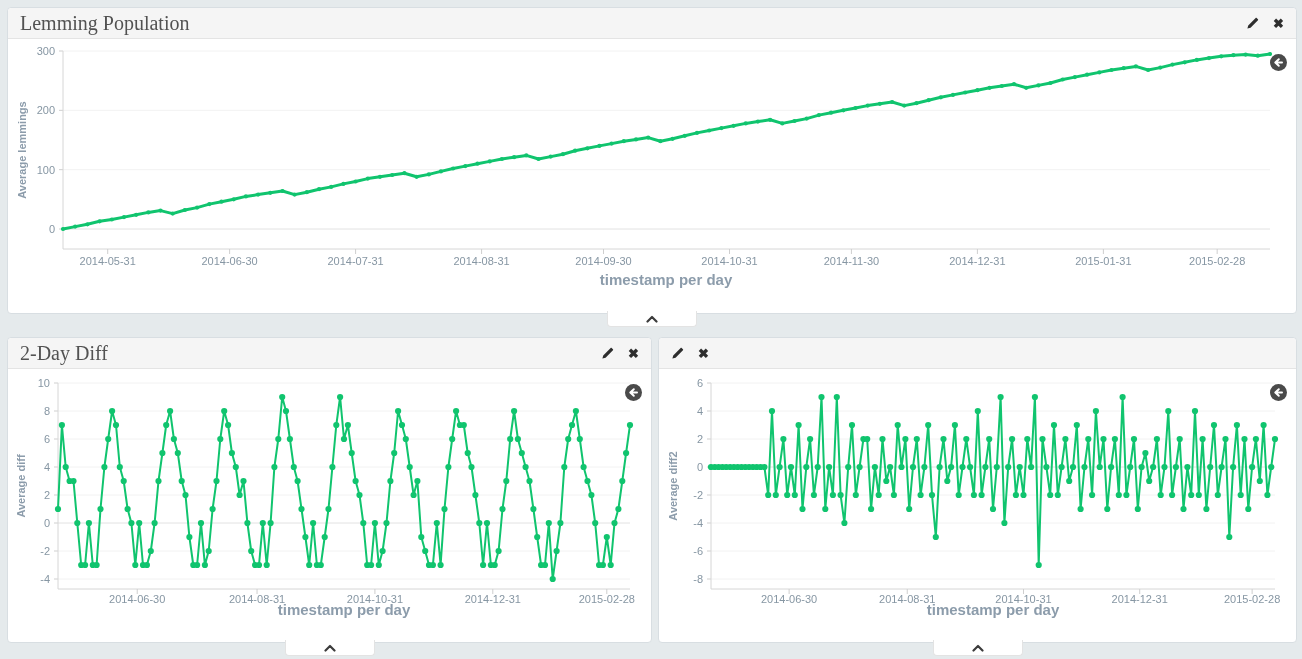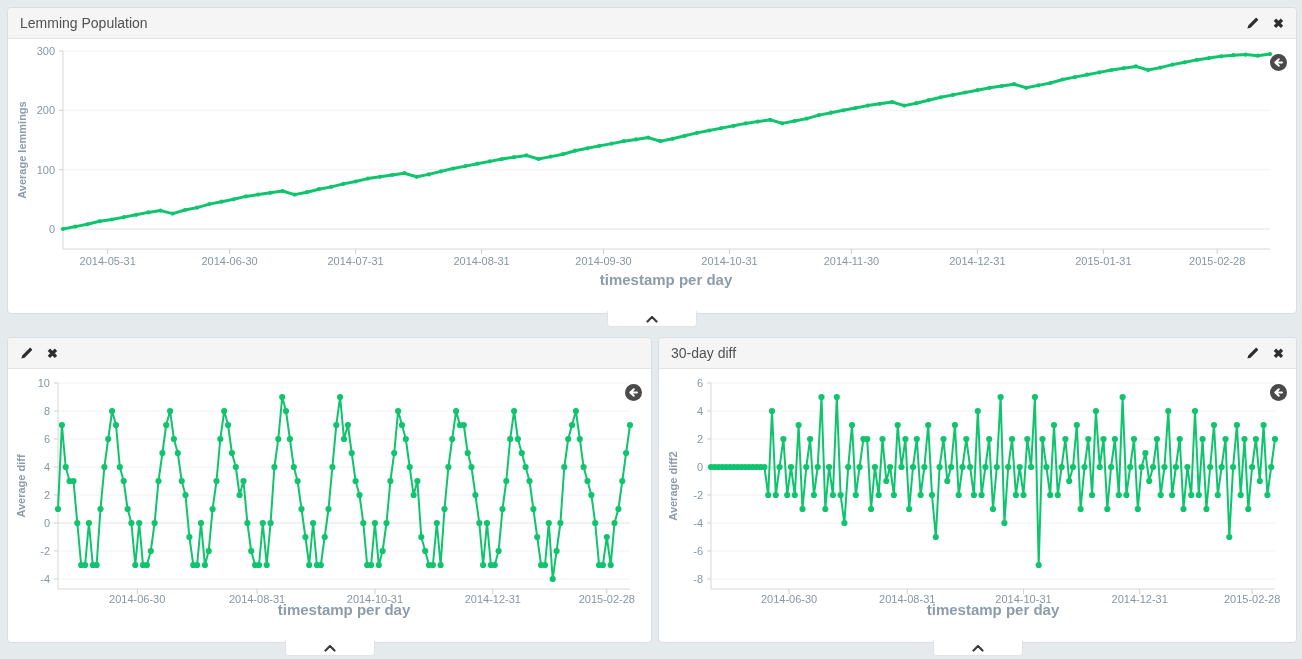--- a/index.html
+++ b/index.html
@@ -11,21 +11,21 @@
   .panel{position:absolute;background:#fff;border:1px solid #d8dee2;border-radius:4px;}
   #panel-0{left:7px;top:7px;width:1288px;height:305px;}
   #panel-1{left:7px;top:337px;width:643px;height:304px;}
   #panel-2{left:658px;top:337px;width:637px;height:304px;}
 
   .panel-header{
     height:31px;display:flex;align-items:center;padding:0 12px;
     background:#f5f5f5;border-bottom:1px solid #e4e4e4;border-radius:4px 4px 0 0;
     box-sizing:border-box;
   }
-  .panel-title{flex:1;font-size:14px;color:#525252;}
+  .panel-title{flex:1;font-size:20px;color:#525252;font-family:Liberation Serif, serif;}
   .header-icons{display:flex;gap:14px;align-items:center;}
   .icon-btn{cursor:pointer;display:flex;align-items:center;color:#2e2e2e;}
   .close-glyph{font-size:13px;font-weight:bold;color:#2e2e2e;line-height:1;}
 
   .chart-wrap{position:relative;}
   svg.chart{display:block;}
 
   .y-title{
     position:absolute;font-size:11px;font-weight:bold;color:#8c9cab;
     white-space:nowrap;transform:translate(-50%,-50%) rotate(-90deg);
@@ -210,20 +210,21 @@
   </div>
   <div class="collapse-tab">
     <svg width="12" height="8" viewBox="0 0 12 8">
       <path d="M1.5 6.5L6 2l4.5 4.5" stroke="#3c3c3c" stroke-width="2.2" fill="none" stroke-linecap="round" stroke-linejoin="round"></path>
     </svg>
   </div>
 </div>
 
 <div class="panel" id="panel-1">
   <div class="panel-header">
+    <span class="panel-title">2-Day Diff</span>
     <span class="header-icons">
       <span class="icon-btn">
         <svg width="13" height="13" viewBox="0 0 14 14">
           <path d="M1.5 12.5l.9-3.4 8-8c.3-.3.8-.3 1.1 0l1.4 1.4c.3.3.3.8 0 1.1l-8 8-3.4.9z" fill="#2e2e2e"></path>
         </svg>
       </span>
       <span class="icon-btn">
         <span class="close-glyph">✖</span>
       </span>
     </span>
@@ -428,21 +429,20 @@
   </div>
   <div class="collapse-tab">
     <svg width="12" height="8" viewBox="0 0 12 8">
       <path d="M1.5 6.5L6 2l4.5 4.5" stroke="#3c3c3c" stroke-width="2.2" fill="none" stroke-linecap="round" stroke-linejoin="round"></path>
     </svg>
   </div>
 </div>
 
 <div class="panel" id="panel-2">
   <div class="panel-header">
-    <span class="panel-title">30-day diff</span>
     <span class="header-icons">
       <span class="icon-btn">
         <svg width="13" height="13" viewBox="0 0 14 14">
           <path d="M1.5 12.5l.9-3.4 8-8c.3-.3.8-.3 1.1 0l1.4 1.4c.3.3.3.8 0 1.1l-8 8-3.4.9z" fill="#2e2e2e"></path>
         </svg>
       </span>
       <span class="icon-btn">
         <span class="close-glyph">✖</span>
       </span>
     </span>

